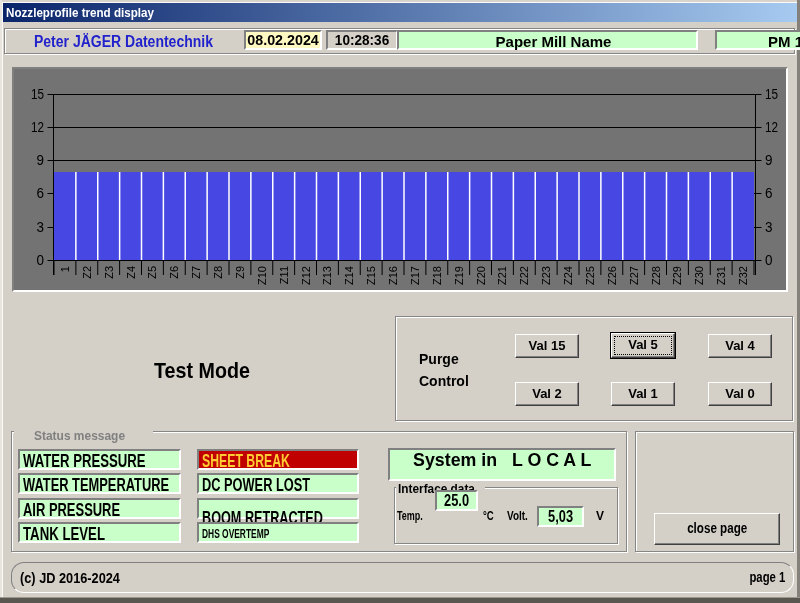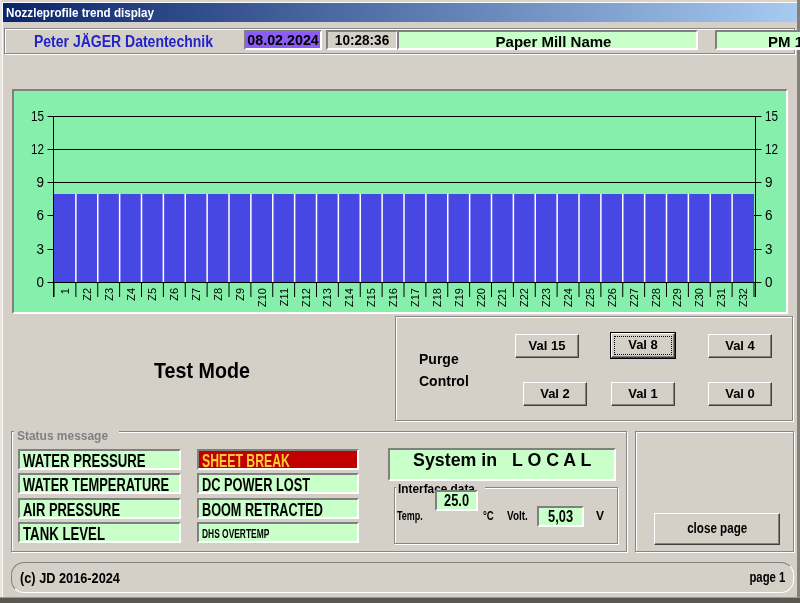--- a/index.html
+++ b/index.html
@@ -32,29 +32,29 @@
   <div class="abs" style="left:3px;top:3px;width:794px;height:19px;
        background:linear-gradient(to right,#0a246a,#a6caf0);
        color:#ffffff;font-weight:bold;font-size:13px;line-height:19px;"><span class="sx" style="transform:scaleX(0.895);margin-left:3px;">Nozzleprofile trend display</span></div>
 
   <div class="abs etched" style="left:4px;top:28px;width:791px;height:26px;"></div>
 
   <div class="abs b" style="left:34px;top:33px;width:200px;height:18px;line-height:18px;
        color:#2222cc;font-size:16px;"><span class="sx" style="transform:scaleX(0.875);">Peter JÄGER Datentechnik</span></div>
 
   <div class="abs sunken b" style="left:244px;top:30px;width:78px;height:20px;font-size:14px;
-       line-height:16px;text-align:center;background:#8b5cf6;"><span class="sxc" style="transform:scaleX(1.02);">08.02.2024</span></div>
+       line-height:16px;text-align:center;background:#fef9c3;"><span class="sxc" style="transform:scaleX(1.02);">08.02.2024</span></div>
   <div class="abs sunken b" style="left:326px;top:30px;width:72px;height:20px;font-size:14px;
        line-height:16px;text-align:center;background:#d4d0c8;"><span class="sxc" style="transform:scaleX(0.97);">10:28:36</span></div>
   <div class="abs sunken b green" style="left:397px;top:30px;width:301px;height:20px;font-size:15px;
        line-height:19px;text-align:center;"><span class="sxc" style="margin-left:12px;">Paper Mill Name</span></div>
   <div class="abs sunken b green" style="left:715px;top:30px;width:90px;height:20px;font-size:15px;
        line-height:19px;text-align:right;"><span class="sxc">PM 1</span></div>
 
-  <div class="abs sunken" style="left:12px;top:89px;width:776px;height:225px;background:#86efac;">
+  <div class="abs sunken" style="left:12px;top:67px;width:776px;height:225px;background:#737373;">
     <svg width="772" height="221" xmlns="http://www.w3.org/2000/svg" style="display:block">
       <g stroke="#000000" stroke-width="1">
         <line x1="39.5" y1="25.5" x2="741.5" y2="25.5"></line>
         <line x1="39.5" y1="58.5" x2="741.5" y2="58.5"></line>
         <line x1="39.5" y1="91.5" x2="741.5" y2="91.5"></line>
         <line x1="39.5" y1="124.5" x2="741.5" y2="124.5"></line>
         <line x1="39.5" y1="158.5" x2="741.5" y2="158.5"></line>
         <line x1="33.5" y1="191.5" x2="747.5" y2="191.5"></line>
         <line x1="39.5" y1="25" x2="39.5" y2="206"></line>
         <line x1="741.5" y1="25" x2="741.5" y2="206"></line>
@@ -189,37 +189,37 @@
     </svg>
   </div>
 
   <div class="abs b" style="left:154px;top:358px;font-size:22px;"><span class="sx" style="transform:scaleX(0.895);">Test Mode</span></div>
 
   <div class="abs etched" style="left:395px;top:316px;width:398px;height:105px;"></div>
   <div class="abs b" style="left:419px;top:351px;font-size:14px;">Purge</div>
   <div class="abs b" style="left:419px;top:373px;font-size:14px;">Control</div>
   <div class="abs btn" style="left:515px;top:334px;width:64px;height:24px;line-height:21px;">Val 15</div>
   <div class="abs" style="left:610px;top:332px;width:66px;height:27px;background:#000;"></div>
-  <div class="abs btn" style="left:611px;top:333px;width:64px;height:25px;line-height:22px;outline:1px dotted #000;outline-offset:-4px;">Val 8</div>
+  <div class="abs btn" style="left:611px;top:333px;width:64px;height:25px;line-height:22px;outline:1px dotted #000;outline-offset:-4px;">Val 5</div>
   <div class="abs btn" style="left:708px;top:334px;width:64px;height:24px;line-height:21px;">Val 4</div>
-  <div class="abs btn" style="left:515px;top:382px;width:64px;height:24px;line-height:21px;margin-left:8px;">Val 2</div>
+  <div class="abs btn" style="left:515px;top:382px;width:64px;height:24px;line-height:21px;">Val 2</div>
   <div class="abs btn" style="left:611px;top:382px;width:64px;height:24px;line-height:21px;">Val 1</div>
   <div class="abs btn" style="left:708px;top:382px;width:64px;height:24px;line-height:21px;">Val 0</div>
 
   <div class="abs etched" style="left:11px;top:431px;width:616px;height:121px;"></div>
-  <div class="abs b" style="left:14px;top:428px;font-size:13px;color:#808080;background:#d4d0c8;padding:0 3px;"><span class="sx" style="transform:scaleX(0.92);">Status message</span></div>
+  <div class="abs b" style="left:14px;top:428px;font-size:13px;color:#808080;background:#d4d0c8;padding:0 20px;"><span class="sx" style="transform:scaleX(0.92);">Status message</span></div>
 
   <div class="abs sunken b green stxt" style="left:18px;top:449px;width:163px;height:21px;font-size:18px;line-height:16px;padding-left:3px;padding-top:2px;text-decoration:underline;"><span class="sx" style="transform:scaleX(0.731);">WATER PRESSURE</span></div>
   <div class="abs sunken b green stxt" style="left:18px;top:473px;width:163px;height:21px;font-size:18px;line-height:16px;padding-left:3px;padding-top:2px;"><span class="sx" style="transform:scaleX(0.715);">WATER TEMPERATURE</span></div>
   <div class="abs sunken b green stxt" style="left:18px;top:498px;width:163px;height:21px;font-size:18px;line-height:16px;padding-left:3px;padding-top:2px;"><span class="sx" style="transform:scaleX(0.719);">AIR PRESSURE</span></div>
   <div class="abs sunken b green stxt" style="left:18px;top:522px;width:163px;height:21px;font-size:18px;line-height:16px;padding-left:3px;padding-top:2px;"><span class="sx" style="transform:scaleX(0.734);">TANK LEVEL</span></div>
 
   <div class="abs sunken b stxt" style="left:197px;top:449px;width:162px;height:21px;font-size:18px;line-height:16px;padding-left:3px;padding-top:2px;background:#c00000;color:#ffcc33;"><span class="sx" style="transform:scaleX(0.682);">SHEET BREAK</span></div>
   <div class="abs sunken b green stxt" style="left:197px;top:473px;width:162px;height:21px;font-size:18px;line-height:16px;padding-left:3px;padding-top:2px;"><span class="sx" style="transform:scaleX(0.711);">DC POWER LOST</span></div>
-  <div class="abs sunken b green stxt" style="left:197px;top:498px;width:162px;height:21px;font-size:18px;line-height:16px;padding-left:3px;padding-top:2px;"><span class="sx" style="transform:scaleX(0.703);">BOOM RETRACTED</span></div>
+  <div class="abs sunken b green stxt" style="left:197px;top:498px;width:162px;height:21px;font-size:18px;line-height:16px;padding-left:3px;padding-top:10px;"><span class="sx" style="transform:scaleX(0.703);">BOOM RETRACTED</span></div>
   <div class="abs sunken b green stxt" style="left:197px;top:522px;width:162px;height:21px;font-size:12px;line-height:16px;padding-left:3px;padding-top:2px;"><span class="sx" style="transform:scaleX(0.701);">DHS OVERTEMP</span></div>
 
   <div class="abs sunken b green" style="left:388px;top:448px;width:228px;height:33px;font-size:19px;line-height:19px;text-align:center;"><span class="sxc" style="transform:scaleX(0.936);">System in&nbsp;&nbsp; L O C A L</span></div>
 
   <div class="abs etched" style="left:394px;top:487px;width:224px;height:57px;"></div>
   <div class="abs b" style="left:396px;top:481px;font-size:13px;background:#d4d0c8;padding:0 2px;"><span class="sx" style="transform:scaleX(0.91);">Interface data</span></div>
   <div class="abs b" style="left:397px;top:509px;font-size:12px;"><span class="sx" style="transform:scaleX(0.75);">Temp.</span></div>
   <div class="abs sunken b green" style="left:435px;top:490px;width:43px;height:21px;font-size:16px;line-height:18px;text-align:center;"><span class="sxc" style="transform:scaleX(0.8);">25.0</span></div>
   <div class="abs b" style="left:483px;top:509px;font-size:12px;"><span class="sx" style="transform:scaleX(0.8);">°C</span></div>
   <div class="abs b" style="left:507px;top:509px;font-size:12px;"><span class="sx" style="transform:scaleX(0.83);">Volt.</span></div>

